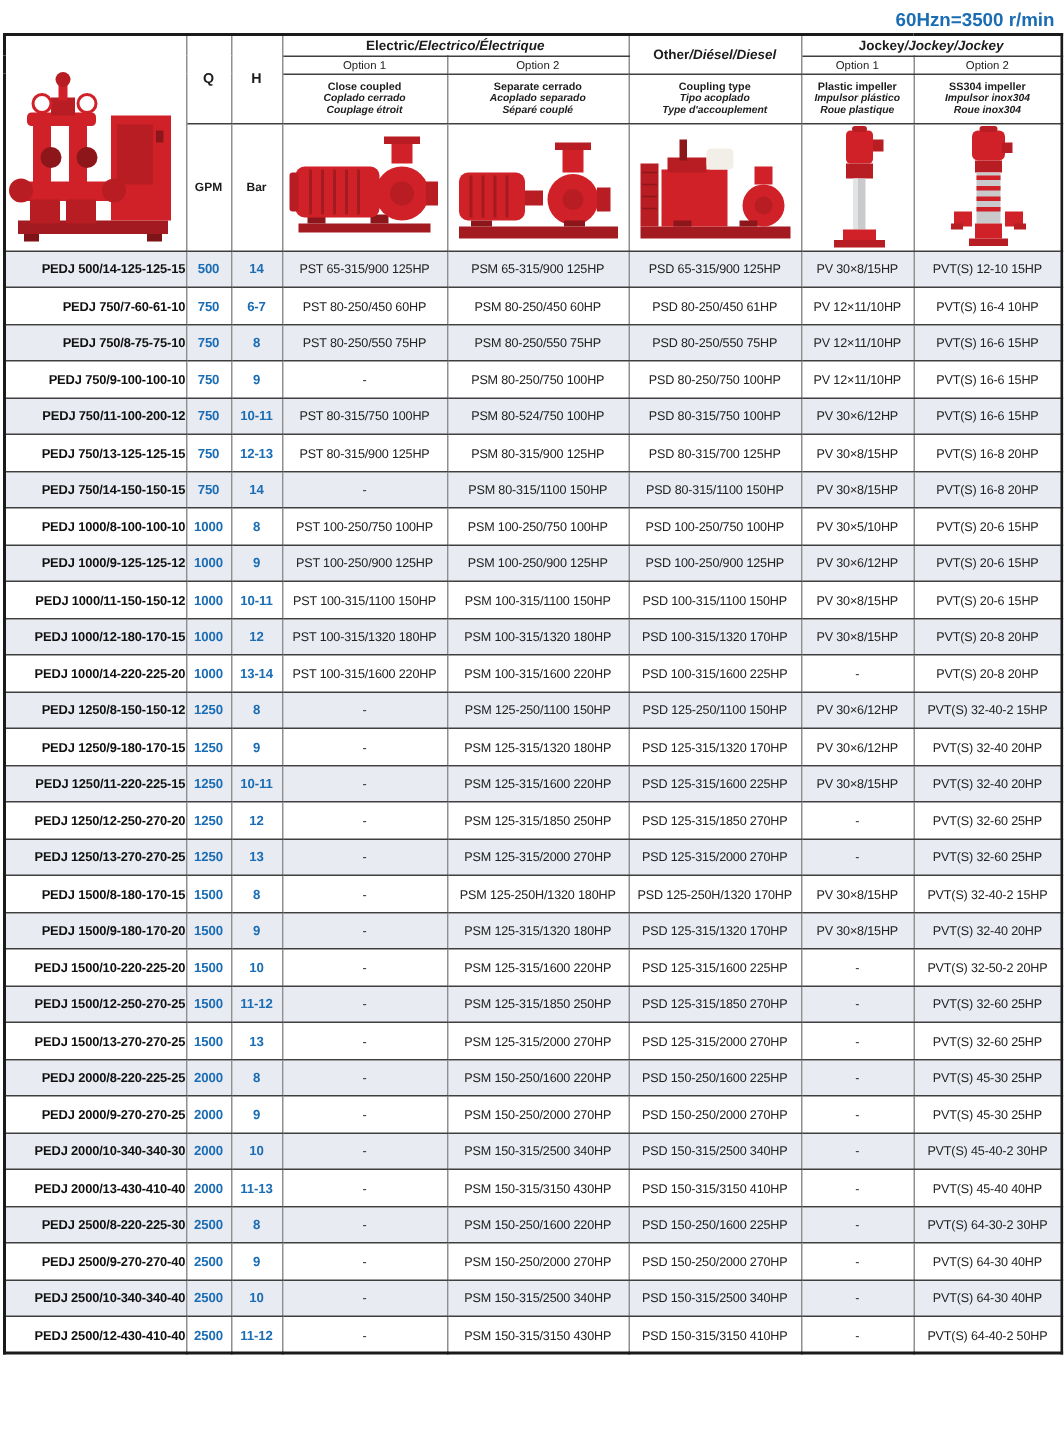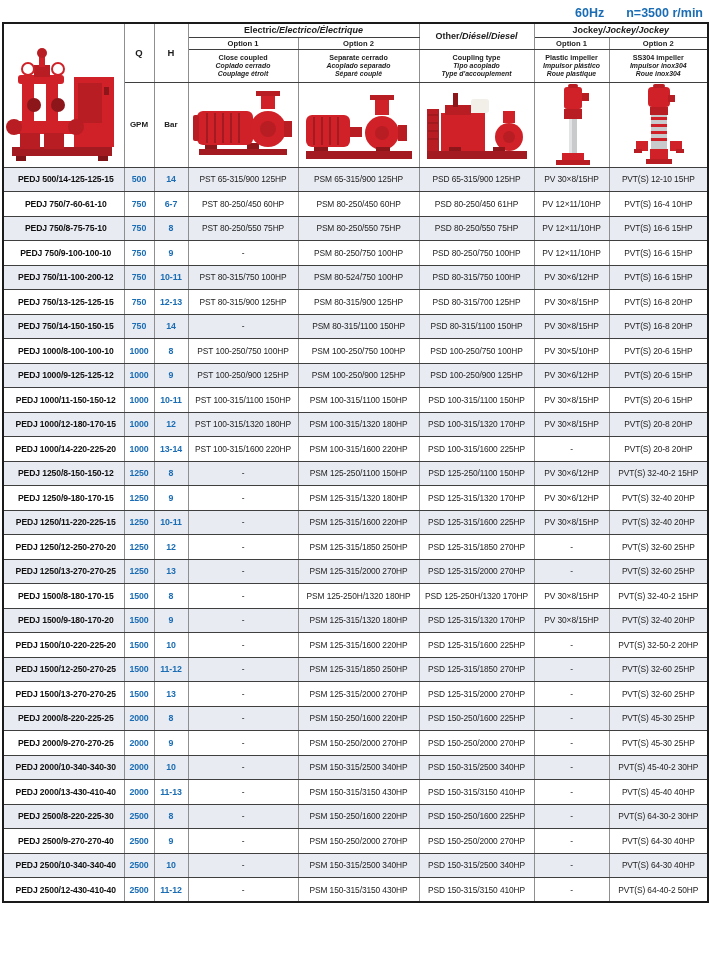--- a/index.html
+++ b/index.html
@@ -1,49 +1,49 @@
 <!DOCTYPE html>
 <html><head>
 <meta charset="utf-8">
 <style>
   * { margin:0; padding:0; box-sizing:border-box; }
   html,body { width:709px; height:960px; background:#ffffff; font-family:"Liberation Sans", sans-serif; color:#1c1c1c; }
   .page { position:relative; width:709px; height:960px; background:#fff; overflow:hidden; }
 
   
-  .topbar { height:21px; display:flex; justify-content:flex-end; align-items:center; gap:22px; padding:4px 6px 0 0; }
+  .topbar { height:21px; display:flex; justify-content:flex-end; align-items:center; padding:4px 6px 0 0; }
   .topbar span { color:#1a6db4; font-weight:bold; font-size:12.5px; }
 
   
   table.spec { border-collapse:collapse; table-layout:fixed; width:705px; margin:1px 2px 0 2px; border:2px solid #1a1a1a; }
   col.c-model{width:121px} col.c-q{width:30px} col.c-h{width:34px} col.c-e1{width:110px}
   col.c-e2{width:121px} col.c-d{width:115px} col.c-j1{width:75px} col.c-j2{width:99px}
 
   th, td { border-left:1px solid #8f8f8f; border-right:1px solid #8f8f8f;
            border-top:1px solid #3f3f3f; border-bottom:1px solid #3f3f3f;
            text-align:center; vertical-align:middle; padding:0; font-weight:normal; overflow:hidden; }
 
   
   thead th { background:#fff; }
   .h-title { height:14px; font-size:9px; font-weight:bold; }
   .h-title .it, .h-title .it2 { font-style:italic; }
-  .h-option { height:12px; font-size:7.6px; font-weight:bold; }
+  .h-option { height:12px; font-size:7.6px; font-weight:normal; }
   .h-desc { height:33px; }
   .desc { line-height:1.12; }
   .desc .l1 { display:block; font-size:7.2px; font-weight:bold; }
   .desc .l2 { display:block; font-size:6.9px; font-weight:bold; font-style:italic; }
   .h-img { height:66px; }
   .h-qh { font-size:9.5px; font-weight:bold; }
   .h-unit { font-size:8px; font-weight:bold; }
   .model-img-cell { vertical-align:middle; }
   .imgbox { display:flex; align-items:center; justify-content:center; width:100%; height:100%; }
 
   
   tbody td { height:24.5px; font-size:8.4px; color:#222; letter-spacing:-0.1px; white-space:nowrap; }
-  tbody td.model { text-align:center; padding-left:4px; font-weight:bold; color:#101010; font-size:8.6px; }
+  tbody td.model { text-align:right; padding-left:4px; font-weight:bold; color:#101010; font-size:8.6px; }
   tbody td.qv, tbody td.hv { color:#1a6db4; font-weight:bold; font-size:8.8px; }
   tbody tr.alt td { background:#e9ebf2; }
   tbody tr:not(.alt) td { background:#ffffff; }
 
   
   .footer { display:flex; justify-content:space-between; align-items:flex-start; padding:26px 3px 0 5px; }
   .footer .fb { font-weight:bold; font-size:8.8px; }
   .footer .fi { font-weight:bold; font-style:italic; font-size:8.4px; }
 </style>
 </head>

